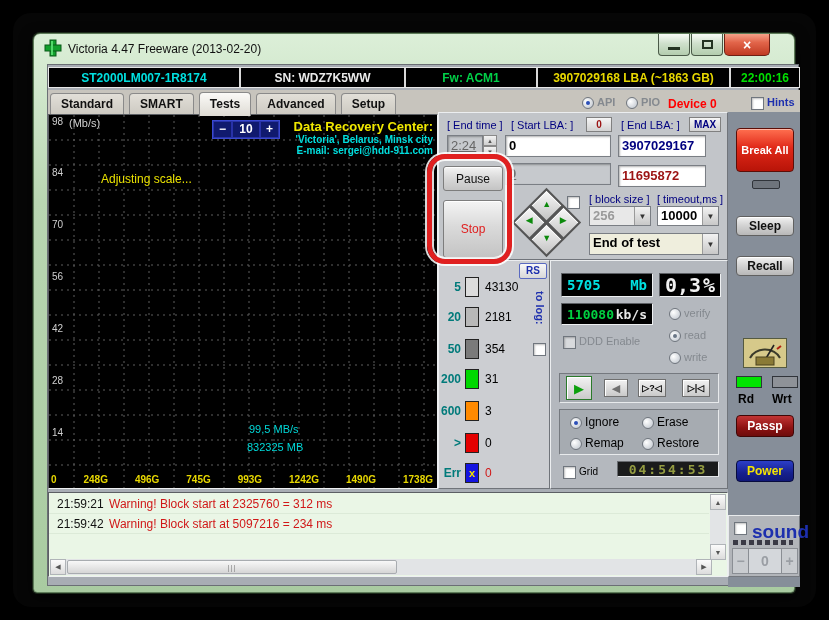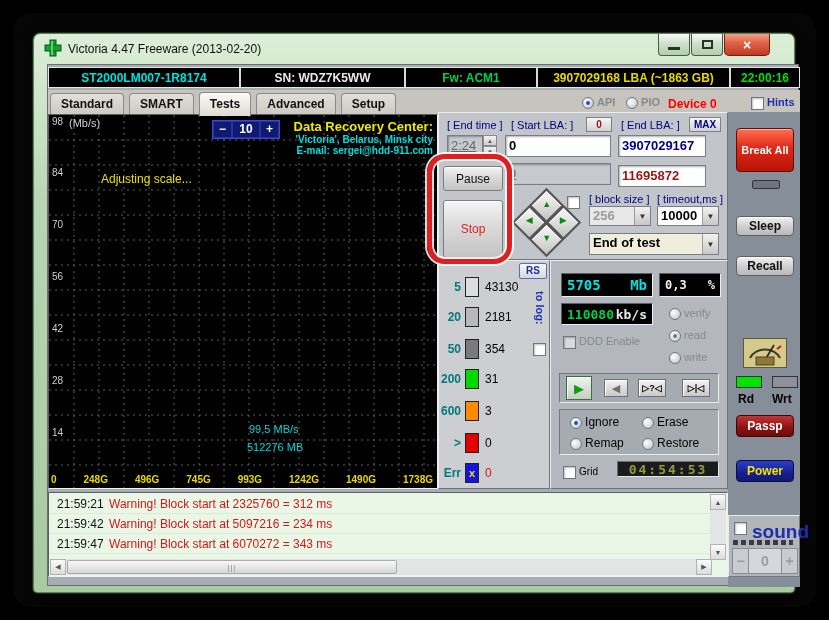--- a/index.html
+++ b/index.html
@@ -279,21 +279,21 @@
         <span class="scell" style="width:28px">10</span>
         <span class="scell">+</span>
       </div>
       <div class="banner">
         <div class="l1">Data Recovery Center:</div>
         <div class="l2">'Victoria', Belarus, Minsk city</div>
         <div class="l3">E-mail: sergei@hdd-911.com</div>
       </div>
       <span class="gstatus">Adjusting scale...</span>
       <span class="gspeed">99,5 MB/s</span>
-      <span class="gpos">512276 MB</span>
+      <span class="gpos">832325 MB</span>
     </div>
 
     <div class="ctrlpanel panel">
       <span class="abs navylbl" style="left:8px;top:6px">[ End time ]</span>
       <div class="abs spin" style="left:8px;top:22px">
         <span class="field gray" style="width:36px;height:22px;font-weight:normal;color:#666">2:24</span>
         <span class="spinbtns">
             <span>▲</span>
             <span>▼</span>
           </span>
@@ -385,21 +385,21 @@
       <span class="abs checkbox checked" style="left:94px;top:143px"></span>
       <span class="abs checkbox checked" style="left:94px;top:175px"></span>
       <span class="abs checkbox checked" style="left:94px;top:205px"></span>
     </div>
 
     <div class="monitor panel">
       <div class="abs lcd" style="left:10px;top:12px;width:92px;height:24px;font-size:14px;color:#00e0e0">
         <span>5705</span>
           <span>Mb</span>
       </div>
-      <div class="abs lcd" style="left:108px;top:12px;width:62px;height:24px;font-size:12px;color:#f0f0f0">
+      <div class="abs lcd" style="left:108px;top:12px;width:62px;height:24px;font-size:20px;color:#f0f0f0">
         <span>0,3</span>
           <span>%</span>
       </div>
       <div class="abs lcd" style="left:10px;top:42px;width:92px;height:22px;font-size:13px;color:#00d040">
         <span>110080</span>
           <span style="color:#e8e8e8">kb/s</span>
       </div>
       <span class="abs" style="left:118px;top:46px"><span class="radio"></span>
         <span class="gray-text">verify</span></span>
       <span class="abs" style="left:118px;top:68px"><span class="radio sel-gray"></span>
@@ -472,24 +472,20 @@
 
     <div class="log">
       <div class="logrow" style="top:2px">
         <span class="ltime">21:59:21</span>
           <span class="lmsg">Warning! Block start at 2325760 = 312 ms</span>
       </div>
       <div class="logrow" style="top:22px">
         <span class="ltime">21:59:42</span>
           <span class="lmsg">Warning! Block start at 5097216 = 234 ms</span>
       </div>
-      <div class="logrow" style="top:42px">
-        <span class="ltime">21:59:47</span>
-          <span class="lmsg">Warning! Block start at 6070272 = 343 ms</span>
-      </div>
       <div class="vscroll">
         <div class="sarrow">▲</div>
         <div class="sarrow" style="position:absolute;bottom:0">▼</div>
       </div>
       <div class="hscroll">
         <div class="sarrow">◀</div>
         <div class="hthumb">
             <span>|||</span>
           </div>
         <div class="sarrow" style="position:absolute;right:0">▶</div>

